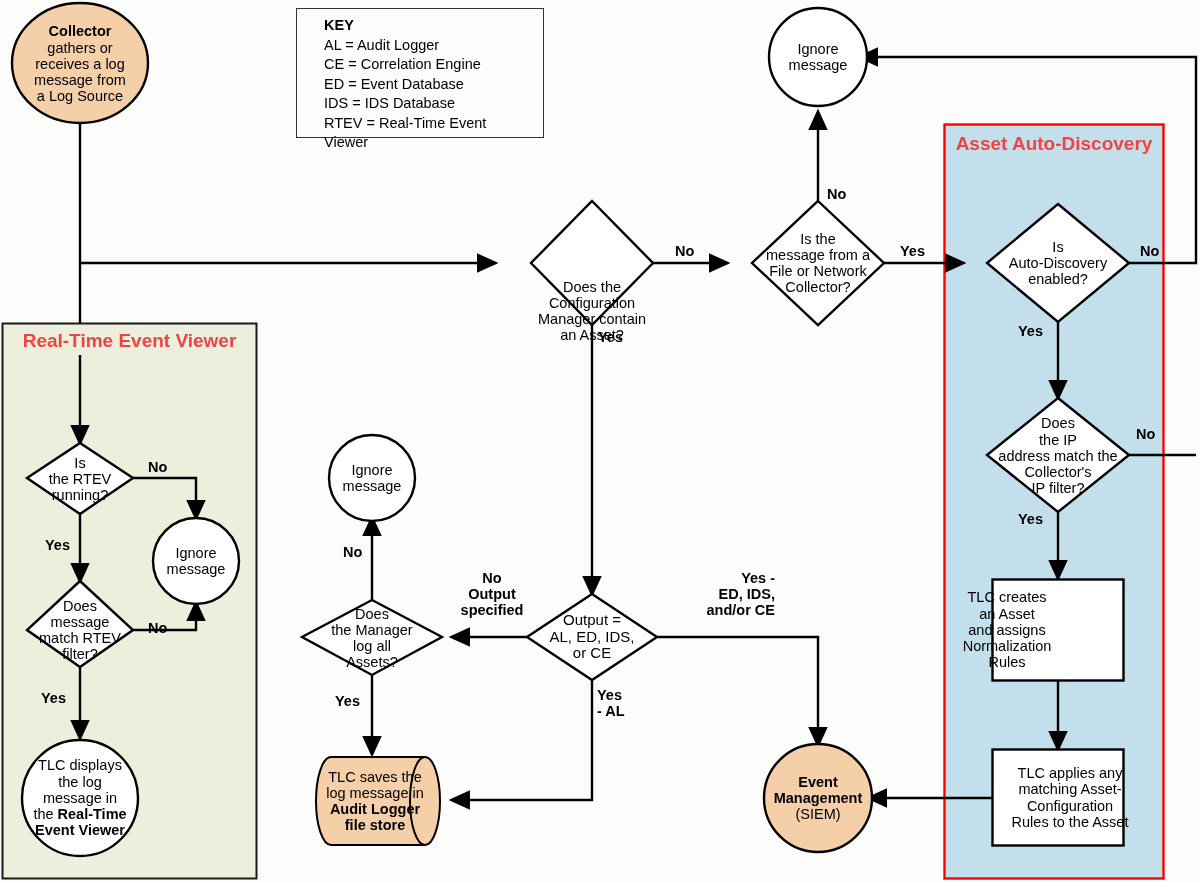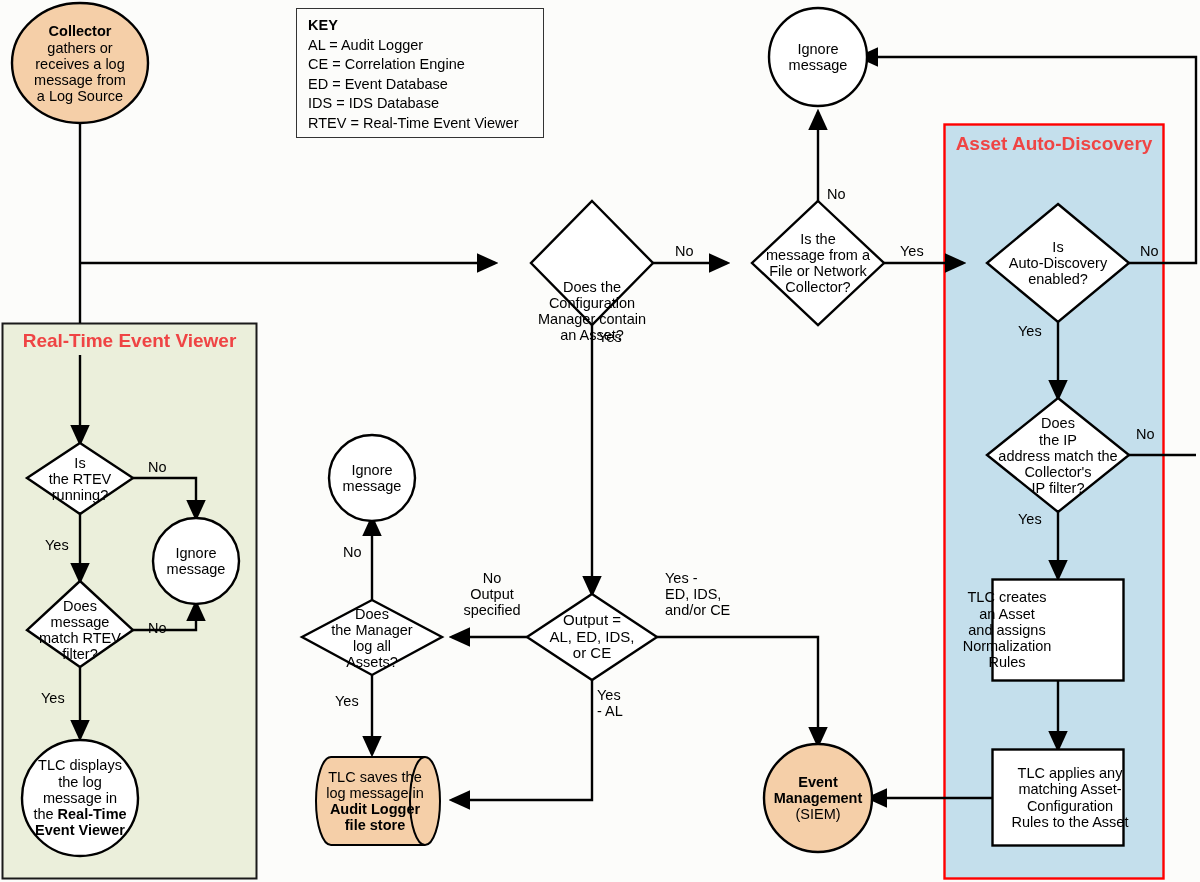--- a/index.html
+++ b/index.html
@@ -2,25 +2,25 @@
 <html><head>
 <meta charset="utf-8">
 <style>
   html,body{margin:0;padding:0;background:#fcfcfa;}
   body{font-family:"Liberation Sans","DejaVu Sans",sans-serif;}
   #stage{position:relative;width:1200px;height:882px;background:#fcfcfa;overflow:hidden;}
   #svgroot{position:absolute;left:0;top:0;width:1200px;height:882px;}
   .nodetext{position:absolute;display:flex;align-items:center;justify-content:center;
             text-align:center;line-height:1.12;color:#000;pointer-events:none;}
   .nodetext > span{display:block;width:100%;}
-  .lbl{position:absolute;font-size:14.5px;color:#000;white-space:pre;line-height:1.12;}
+  .lbl{position:absolute;font-size:14.5px;color:#000;white-space:pre;line-height:1.12;font-weight:bold;}
   .paneltitle{position:absolute;font-weight:bold;font-size:19px;color:#ef4444;text-align:center;}
   .keybox{position:absolute;left:296px;top:8px;width:248px;height:130px;
           background:#fcfcfa;border:1.3px solid #333;box-sizing:border-box;
-          padding:7px 11px;font-size:14.5px;line-height:1.345;}
+          padding:7px 27px;font-size:14.5px;line-height:1.345;}
   .keybox .kt{font-weight:bold;}
   b{font-weight:bold;}
 </style>
 </head>
 <body>
 
 <div id="stage">
 
   <svg id="svgroot" viewBox="0 0 1200 882">
     <defs>
@@ -290,19 +290,19 @@
 
   <div class="lbl" style="left:148px;top:620px;">No</div>
   <div class="lbl" style="left:41px;top:690px;">Yes</div>
 
   <div class="lbl" style="left:343px;top:544px;">No</div>
   <div class="lbl" style="left:335px;top:693px;">Yes</div>
 
   <div class="lbl" style="left:456px;top:570px;text-align:center;width:72px;">No
 Output
 specified</div>
-  <div class="lbl" style="left:665px;top:570px;text-align:left;width:110px;">Yes -
+  <div class="lbl" style="left:665px;top:570px;text-align:right;width:110px;">Yes -
 ED, IDS,
 and/or CE</div>
   <div class="lbl" style="left:597px;top:687px;text-align:left;width:60px;">Yes
 - AL</div>
 
 </div>
 
 </body></html>

